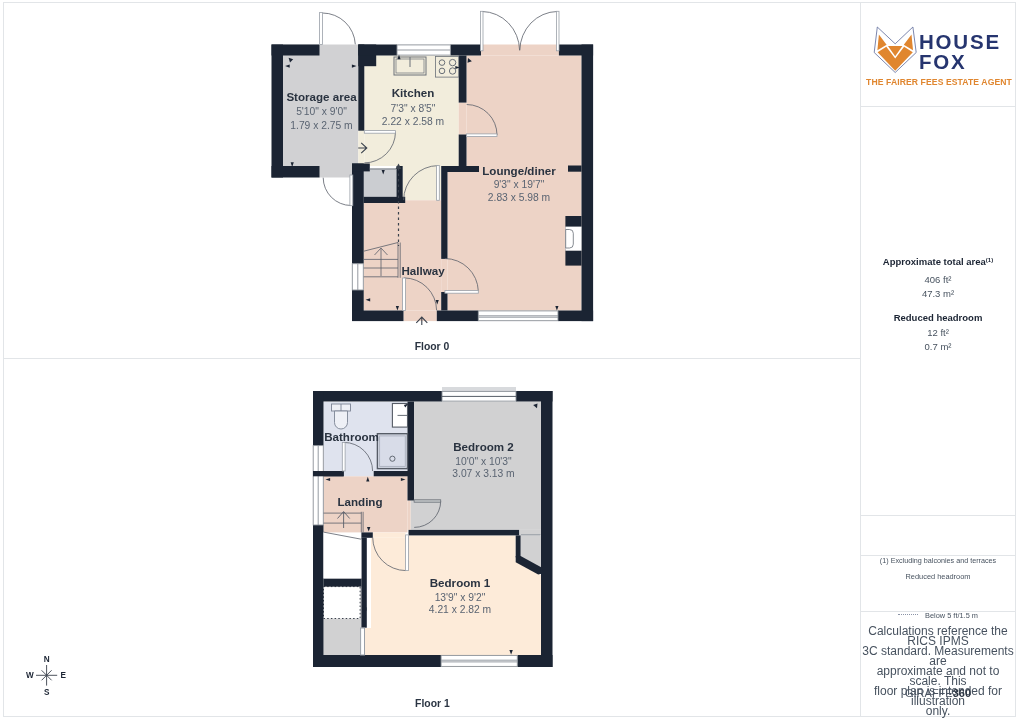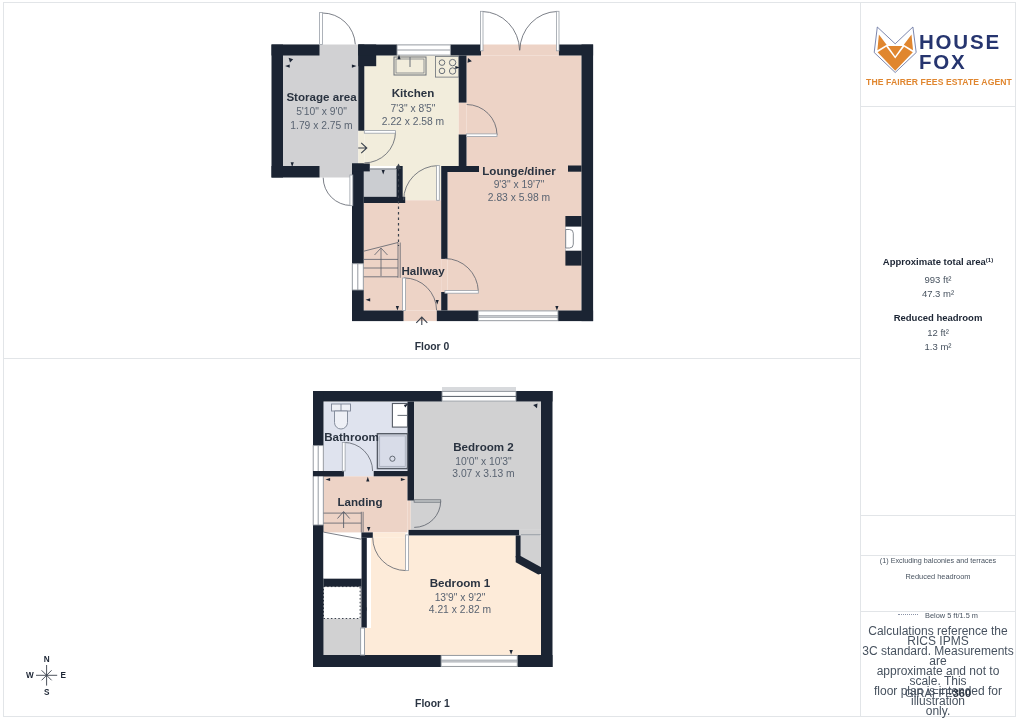--- a/index.html
+++ b/index.html
@@ -306,24 +306,24 @@
           <path d="M51.5,32.5 L43.8,42.7 L53,48.2 Z"></path>
           <path d="M28,44 L42.4,44 L35.2,54.2 Z"></path>
           <path d="M17.6,50.3 L26.3,44.7 L35.2,56.5 L44.1,44.7 L52.8,50.3 L35.2,68.8 Z"></path>
         </g>
       </g>
       <text x="59" y="47" font-size="20.5" font-weight="bold" fill="#26356f" letter-spacing="1.8">HOUSE</text>
       <text x="59" y="66.6" font-size="20.5" font-weight="bold" fill="#26356f" letter-spacing="1.8">FOX</text>
       <text x="79" y="82.5" text-anchor="middle" font-size="8.6" font-weight="bold" fill="#e0862f" letter-spacing="0.1">THE FAIRER FEES ESTATE AGENT</text>
     </svg>
     <div class="sbtxt" style="top:256px;font-size:9.5px;font-weight:bold;color:#1b2433">Approximate total area<span style="font-size:6px;vertical-align:3px">(1)</span></div>
-    <div class="sbtxt" style="top:274px;font-size:9.5px">993 ft²</div>
+    <div class="sbtxt" style="top:274px;font-size:9.5px">406 ft²</div>
     <div class="sbtxt" style="top:288px;font-size:9.5px">47.3 m²</div>
     <div class="sbtxt" style="top:311.5px;font-size:9.5px;font-weight:bold;color:#1b2433">Reduced headroom</div>
     <div class="sbtxt" style="top:327px;font-size:9.5px">12 ft²</div>
-    <div class="sbtxt" style="top:341px;font-size:9.5px">1.3 m²</div>
+    <div class="sbtxt" style="top:341px;font-size:9.5px">0.7 m²</div>
     <div class="sbtxt" style="top:556px;font-size:7.2px">(1) Excluding balconies and terraces</div>
     <div class="sbtxt" style="top:571.5px;font-size:7.4px">Reduced headroom</div>
     <div class="sbtxt" style="top:611px;font-size:7.4px"><span style="display:inline-block;width:20px;border-top:1px dotted #8a93a6;vertical-align:3px;margin-right:7px"></span>Below 5 ft/1.5 m</div>
     <div class="sbtxt" style="top:625.8px;font-size:12px;line-height:10px">Calculations reference the RICS IPMS<br>3C standard. Measurements are<br>approximate and not to scale. This<br>floor plan is intended for illustration<br>only.</div>
     <div class="sbtxt" style="top:686.5px;font-size:11px;color:#4a5462">GIRAFFE<b style="color:#2e3744">360</b></div>
   </div>
 </div>
 
 </body></html>

